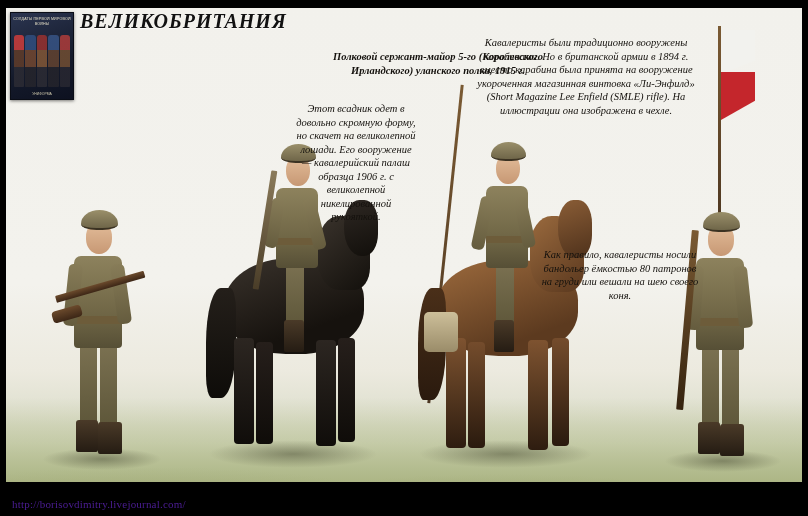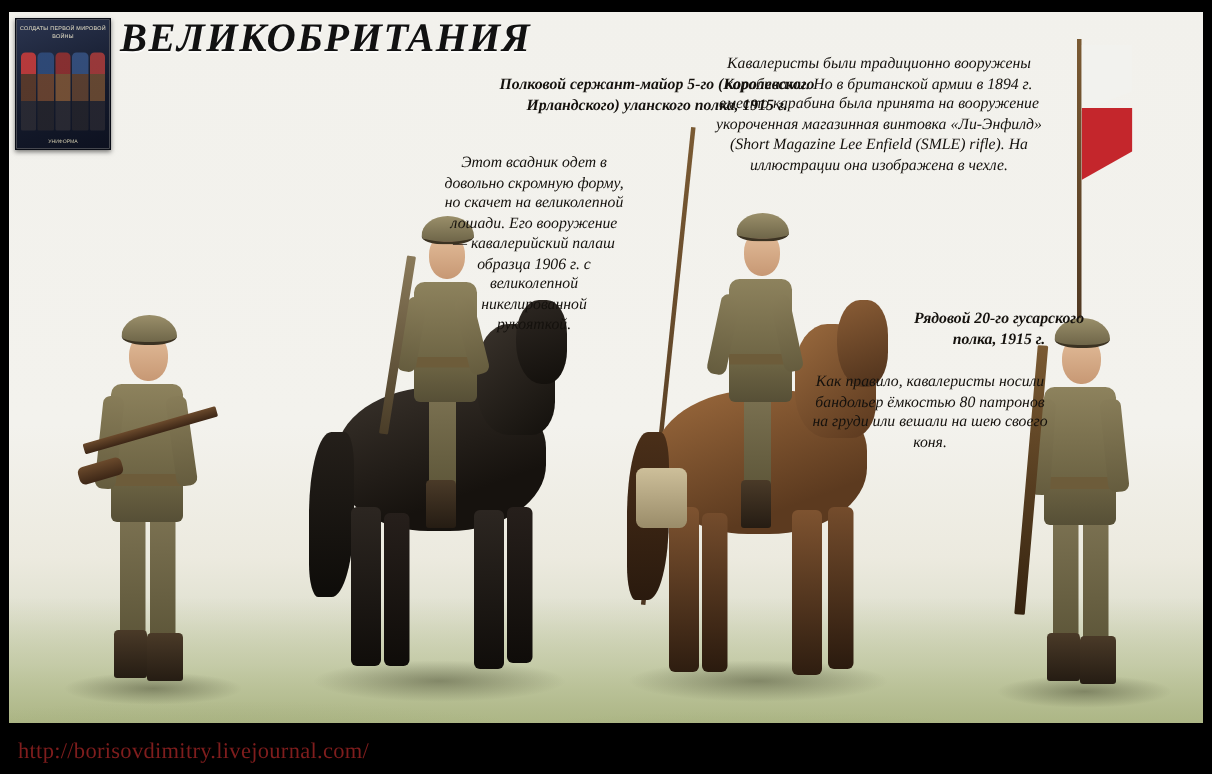--- a/index.html
+++ b/index.html
@@ -67,34 +67,34 @@
     background: #000;
   }
   .frame-left { left: 0; }
   .frame-right { right: 0; }
 
   .credit {
     position: absolute;
     left: 12px;
     bottom: 6px;
     font-family: "Liberation Serif", serif;
-    font-size: 15px;
-    color: #7f1d1d;
+    font-size: 11px;
+    color: #4c1d95;
     letter-spacing: .2px;
   }
 
   
   .main-title {
     position: absolute;
     left: 80px;
     top: 10px;
     font-family: "Liberation Serif", serif;
     font-style: italic;
     font-weight: bold;
-    font-size: 27px;
+    font-size: 20px;
     letter-spacing: 1px;
     color: #111;
     text-shadow: 0 1px 0 rgba(255,255,255,.7);
   }
 
   
   .book {
     position: absolute;
     left: 10px;
     top: 12px;
@@ -387,23 +387,20 @@
   </div>
 
   <div class="cap cap-4">
     <span class="hd">Полковой сержант-майор 5-го (Королевского Ирландского) уланского полка, 1915 г.</span>
   </div>
 
   <div class="cap cap-5">
     <span class="bd">Кавалеристы были традиционно вооружены карабинами. Но в британской армии в 1894 г. вместо карабина была принята на вооружение укороченная магазинная винтовка «Ли-Энфилд» (Short Magazine Lee Enfield (SMLE) rifle). На иллюстрации она изображена в чехле.</span>
   </div>
 
-  <div class="cap cap-6">
-    <span class="hd">Рядовой 20-го гусарского полка, 1915 г.</span>
-  </div>
 
   <div class="cap cap-7">
     <span class="bd">Как правило, кавалеристы носили бандольер ёмкостью 80 патронов на груди или вешали на шею своего коня.</span>
   </div>
 
 
   <div class="credit">http://borisovdimitry.livejournal.com/</div>
 
 </div>
 

